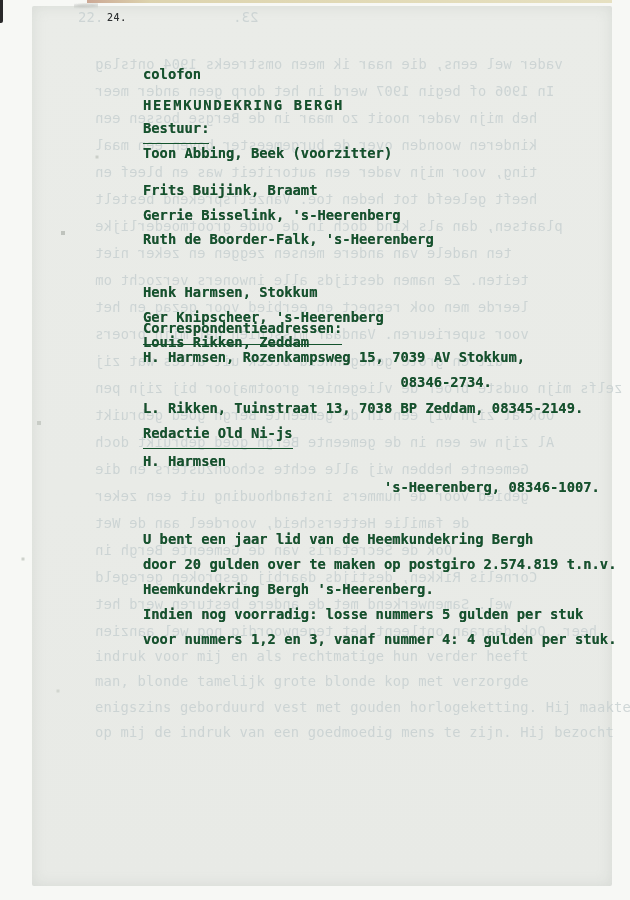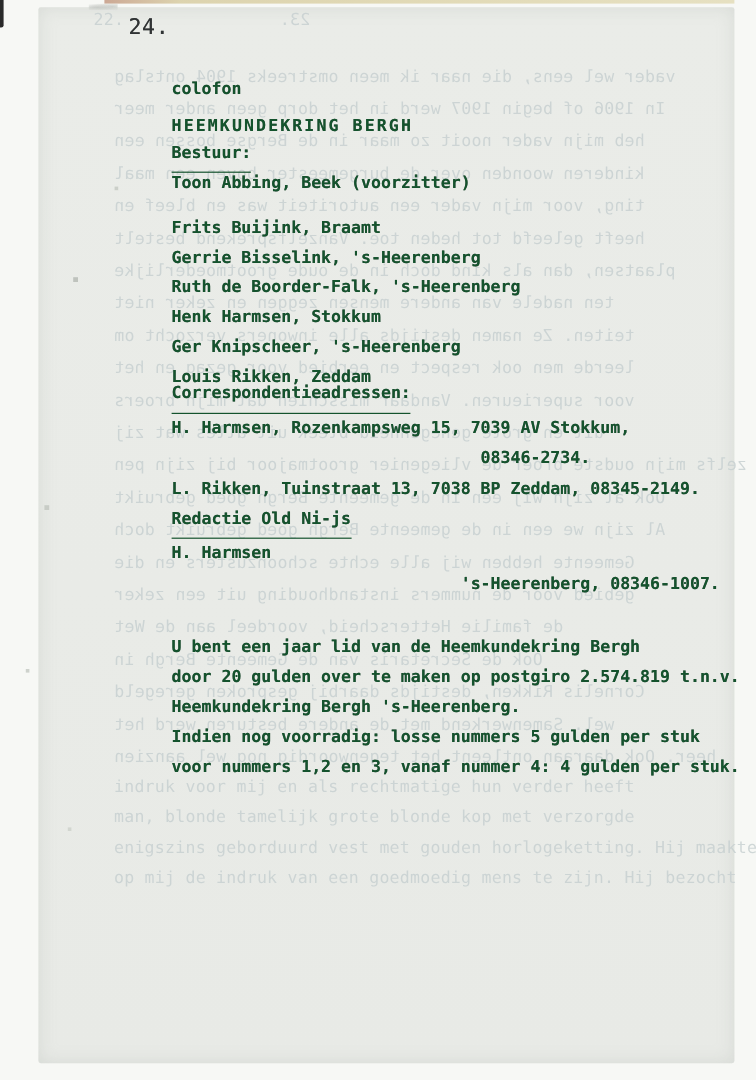--- a/index.html
+++ b/index.html
@@ -62,21 +62,21 @@
     text-shadow:0 0 .5px rgba(48,51,52,.65);
     font-weight:bold;
   }
   .tline > .u{
     display:inline-block;
     border-bottom:1.4px solid currentColor;
     padding-bottom:2px;
   }
   .page-number{
     position:absolute;left:107px;top:12px;
-    font-size:18px;color:#303334;letter-spacing:.6px;
+    font-size:10px;color:#303334;letter-spacing:.6px;
     text-shadow:0 0 .5px rgba(48,51,52,.65);
   }
 </style>
 </head>
 <body>
 
 <div class="scan">
   <div class="sheet"></div>
   <div class="speckles"></div>
   <div class="top-strip"></div>
@@ -124,21 +124,21 @@
         <div class="tline" style="line-height: 25px;">HEEMKUNDEKRING BERGH</div>
       </div>
       <div class="block" style="left: 143px; top: 116px;">
         <div class="tline" style="line-height: 25px;"><span class="u">Bestuur:</span></div>
       </div>
       <div class="block" style="left: 143px; top: 141px;">
         <div class="tline" style="line-height: 24.8px;">Toon Abbing, Beek (voorzitter)</div>
         <div class="tline" style="line-height: 24.8px; margin-top: 12px;">Frits Buijink, Braamt</div>
         <div class="tline" style="line-height: 24.8px;">Gerrie Bisselink, 's-Heerenberg</div>
         <div class="tline" style="line-height: 24.8px;">Ruth de Boorder-Falk, 's-Heerenberg</div>
-        <div class="tline" style="line-height: 24.8px;">Henk Harmsen, Stokkum</div>
+        <div class="tline" style="line-height: 24.8px; margin-top: 28px;">Henk Harmsen, Stokkum</div>
         <div class="tline" style="line-height: 24.8px;">Ger Knipscheer, 's-Heerenberg</div>
         <div class="tline" style="line-height: 24.8px;">Louis Rikken, Zeddam</div>
       </div>
       <div class="block" style="left: 143px; top: 316px;">
         <div class="tline" style="line-height: 25.6px;"><span class="u">Correspondentieadressen:</span></div>
         <div class="tline" style="line-height: 25.6px;">H. Harmsen, Rozenkampsweg 15, 7039 AV Stokkum,</div>
         <div class="tline" style="line-height: 25.6px;">                               08346-2734.</div>
         <div class="tline" style="line-height: 25.6px;">L. Rikken, Tuinstraat 13, 7038 BP Zeddam, 08345-2149.</div>
       </div>
       <div class="block" style="left: 143px; top: 421px;">

